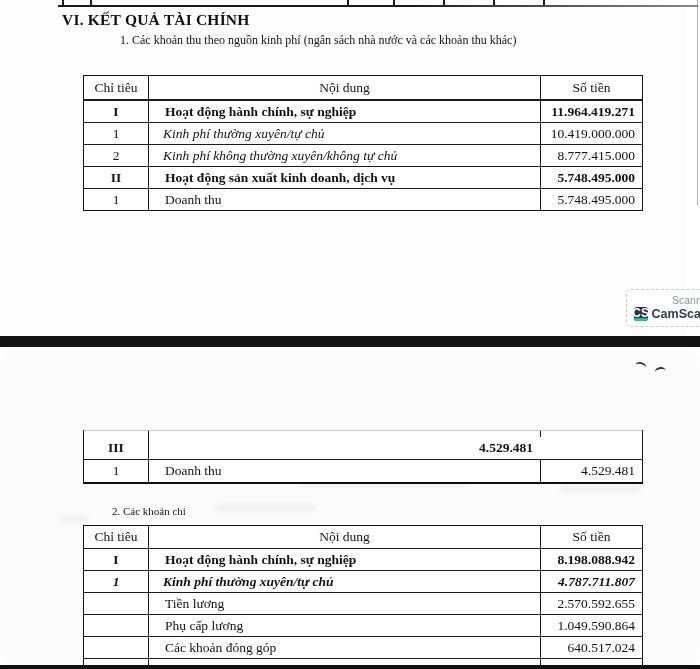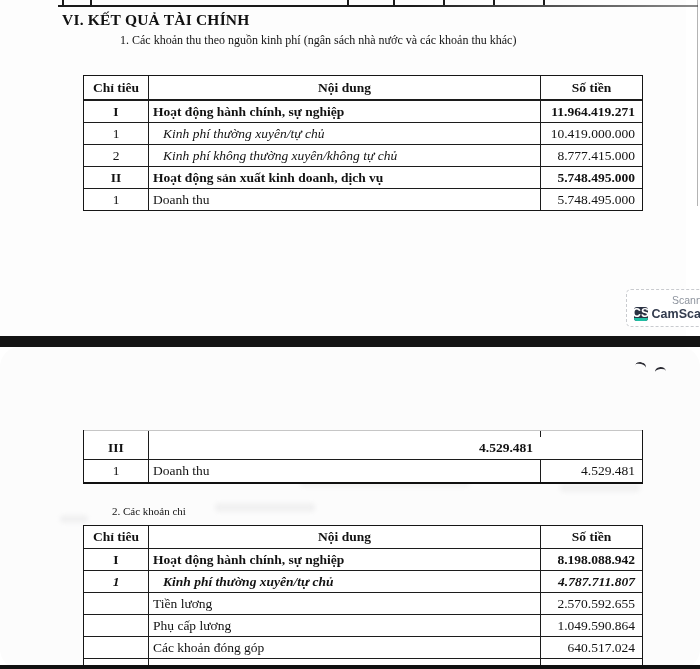--- a/index.html
+++ b/index.html
@@ -20,24 +20,24 @@
     background:linear-gradient(to right,#1a1a1a 0%,#1a1a1a 55%,#8a8a8a 100%);}
   .stub{position:absolute;top:0;width:2px;height:5px;background:#1a1a1a;}
 
   .sec-title{position:absolute;left:62px;top:11px;font-size:15.5px;font-weight:bold;letter-spacing:.2px;}
   .sub-title{position:absolute;left:120px;top:33px;font-size:12px;}
 
   
   .dtable{position:absolute;left:83px;width:560px;border:1.6px solid #161616;background:#fff;box-sizing:border-box;}
   .trow{display:grid;grid-template-columns:64px 1fr 102px;border-top:1px solid #1c1c1c;}
   .trow:first-child{border-top:none;}
-  .trow.header{font-weight:bold;}
+  .trow.header{font-weight:normal;}
   .c{display:flex;align-items:center;font-size:13.5px;box-sizing:border-box;overflow:hidden;white-space:nowrap;}
   .c.code{justify-content:center;}
-  .c.content{padding-left:4px;border-left:1px solid #1c1c1c;}
+  .c.content{padding-left:16px;border-left:1px solid #1c1c1c;}
   .c.amount{justify-content:flex-end;padding-right:7px;border-left:1px solid #1c1c1c;}
   .trow.header .c{justify-content:center;padding:0;}
   .trow.header .c.content,.trow.header .c.amount{border-left:1px solid #1c1c1c;}
   .r-bold .c{font-weight:bold;}
   .r-italic .c.content,.r-italic .c.amount{font-style:italic;}
   .r-italic .c.content{padding-left:14px;}
   .r-bolditalic .c{font-weight:bold;font-style:italic;}
   .r-bolditalic .c.content{padding-left:14px;}
 
   #table1{top:75px;}

